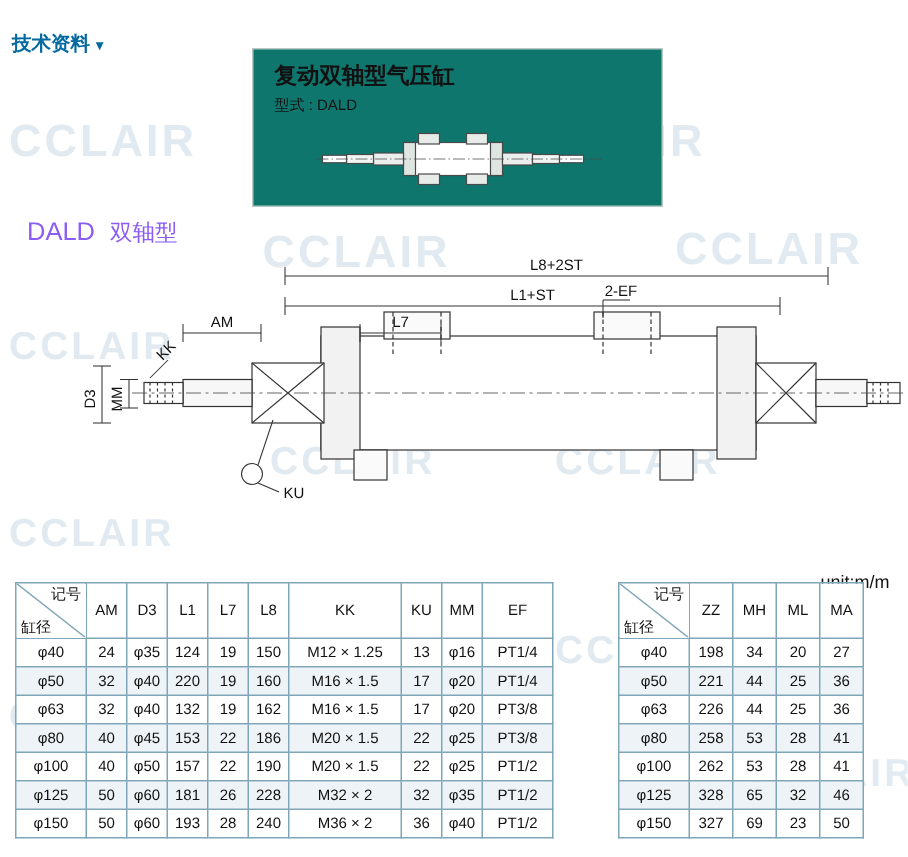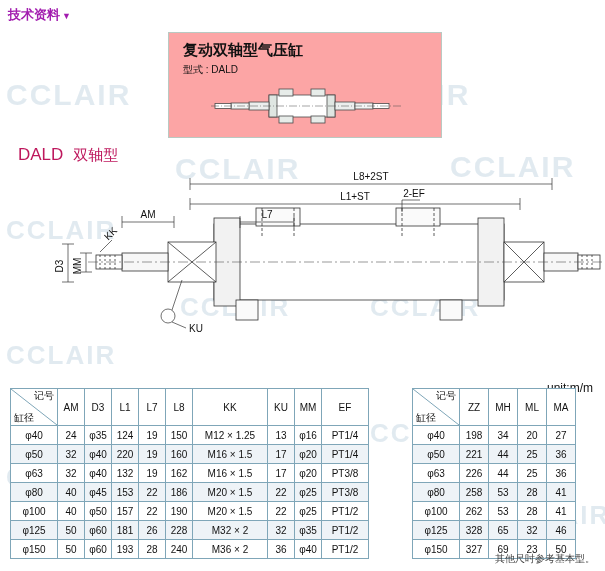--- a/index.html
+++ b/index.html
@@ -32,38 +32,38 @@
     user-select: none;
     white-space: nowrap;
   }
   .wm.big { font-size: 30px; }
   .wm.mid { font-size: 26px; }
 
   
   .top-link {
     position: absolute;
     left: 8px;
-    top: 6px;
+    top: 20px;
     font-size: 13px;
-    color: #a21caf;
+    color: #0369a1;
     font-weight: bold;
   }
   .top-link .caret {
     font-size: 9px;
     margin-left: 2px;
   }
 
   
   .title-box {
     position: absolute;
     left: 168px;
     top: 32px;
     width: 272px;
     height: 104px;
-    background: #fca5a5;
+    background: #0f766e;
     border: 1px solid #b9c9c2;
   }
   .title-box .t1 {
     position: absolute;
     left: 14px;
     top: 8px;
     font-size: 15px;
     font-weight: bold;
     color: #111;
   }
@@ -80,21 +80,21 @@
     top: 50px;
     width: 195px;
     height: 46px;
   }
 
   .section-title {
     position: absolute;
     left: 18px;
     top: 145px;
     font-size: 17px;
-    color: #be185d;
+    color: #8b5cf6;
   }
   .section-title .sub {
     font-size: 15px;
     margin-left: 10px;
   }
 
   .unit-label {
     position: absolute;
     right: 12px;
     top: 381px;
@@ -482,15 +482,14 @@
       <tr>
         <td>φ150</td>
         <td>327</td>
         <td>69</td>
         <td>23</td>
         <td>50</td>
       </tr>
     </tbody>
   </table>
 
-  <div class="foot-note">其他尺吋参考基本型。</div>
 
 </div>
 
 </body></html>

